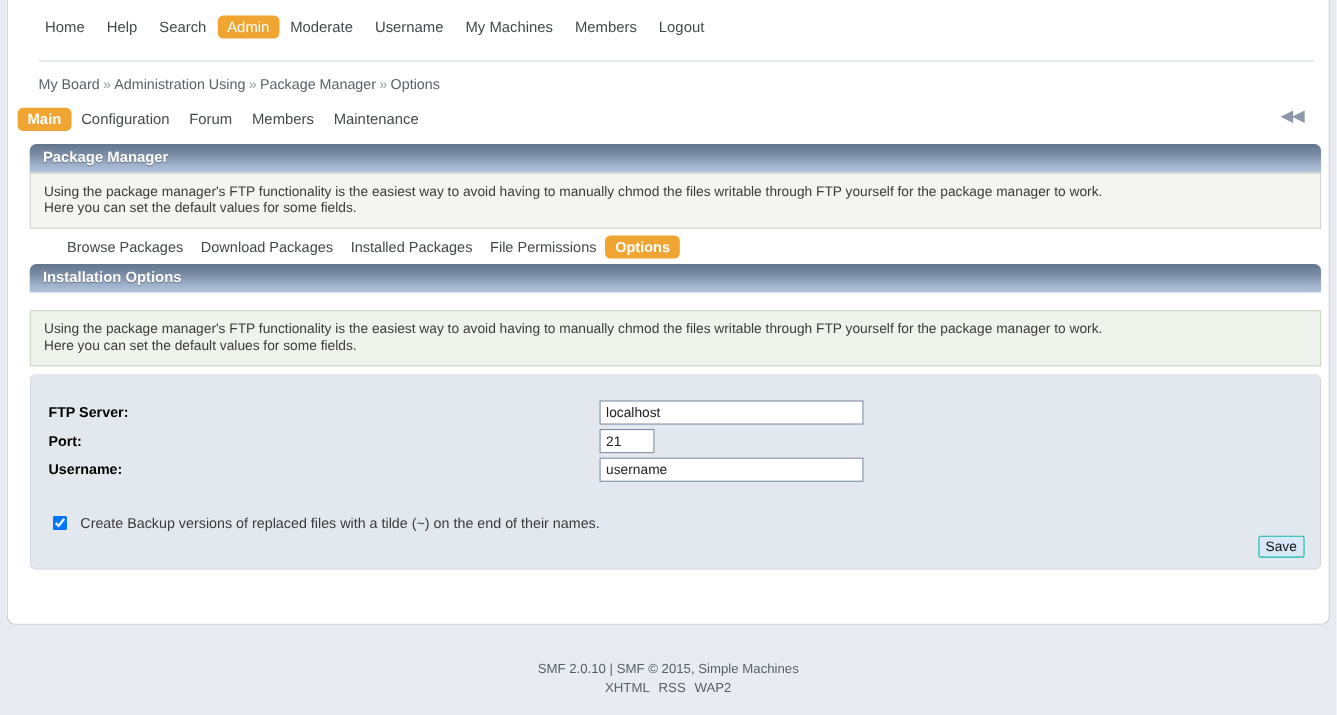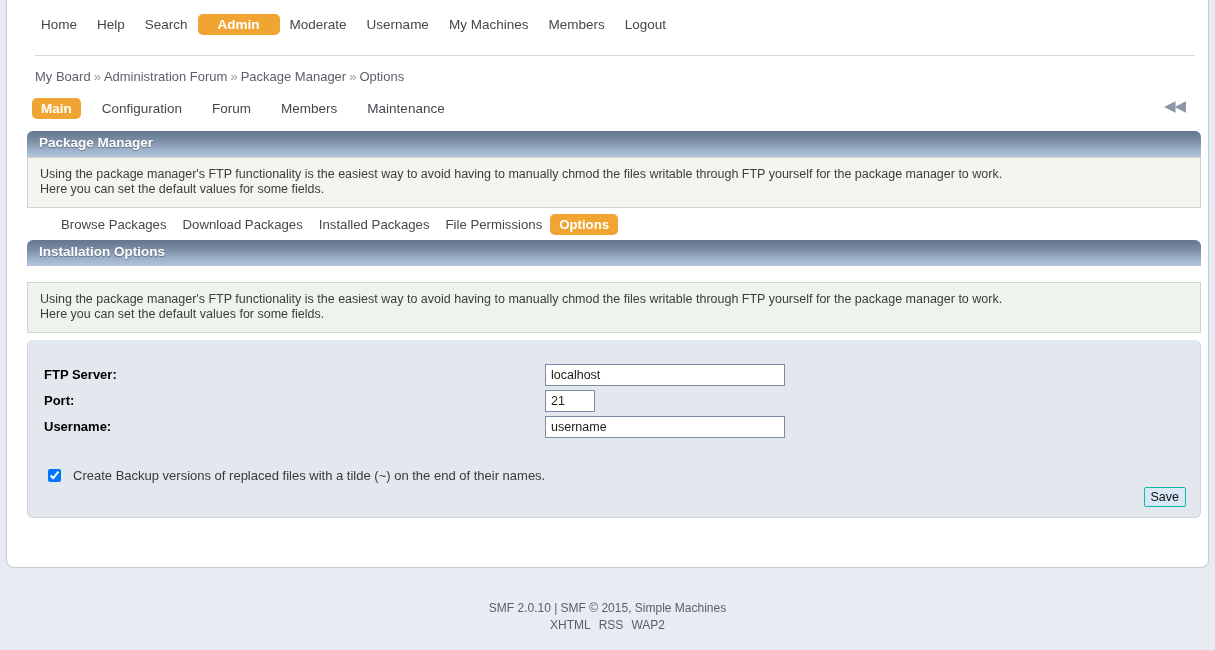--- a/index.html
+++ b/index.html
@@ -42,23 +42,23 @@
   .topnav a {
     color: #44484d;
     text-decoration: none;
     font-size: 13.5px;
     padding: 3px 10px;
     white-space: nowrap;
   }
   .topnav a.active {
     background: #f0a431;
     color: #ffffff;
-    font-weight: bold;
+    font-weight: normal;
     border-radius: 5px;
-    padding: 3px 20px;
+    padding: 3px 9px;
   }
 
   .nav-rule {
     position: absolute;
     left: 28px;
     top: 55px;
     width: 1160px;
     height: 1px;
     background: #d4d9e0;
   }
@@ -76,25 +76,24 @@
     text-decoration: none;
   }
   .breadcrumb .sep {
     color: #9aa0a8;
     margin: 0 3px;
   }
 
   
   .admin-tabs {
     position: absolute;
-    left: 25px;
+    left: 9px;
     top: 98px;
     display: flex;
     align-items: center;
-    gap: 12px;
   }
   .admin-tabs a {
     color: #44484d;
     text-decoration: none;
     font-size: 13.5px;
     padding: 3px 9px;
     white-space: nowrap;
   }
   .admin-tabs a.active {
     background: #f0a431;
@@ -280,21 +279,21 @@
       <a href="#">Search</a>
       <a class="active" href="#">Admin</a>
       <a href="#">Moderate</a>
       <a href="#">Username</a>
       <a href="#">My Machines</a>
       <a href="#">Members</a>
       <a href="#">Logout</a>
     </div>
   <div class="nav-rule"></div>
 
-  <div class="breadcrumb" id="breadcrumb"><a href="#">My Board</a><span class="sep">»</span><a href="#">Administration Forum</a><span class="sep">»</span><a href="#">Package Manager</a><span class="sep">»</span><a href="#">Options</a></div>
+  <div class="breadcrumb" id="breadcrumb"><a href="#">My Board</a><span class="sep">»</span><a href="#">Administration Using</a><span class="sep">»</span><a href="#">Package Manager</a><span class="sep">»</span><a href="#">Options</a></div>
 
   <div class="admin-tabs" id="admin-tabs">
       <a class="active" href="#">Main</a>
       <a href="#">Configuration</a>
       <a href="#">Forum</a>
       <a href="#">Members</a>
       <a href="#">Maintenance</a>
     </div>
   <div class="collapse-btn">◀◀</div>
 

